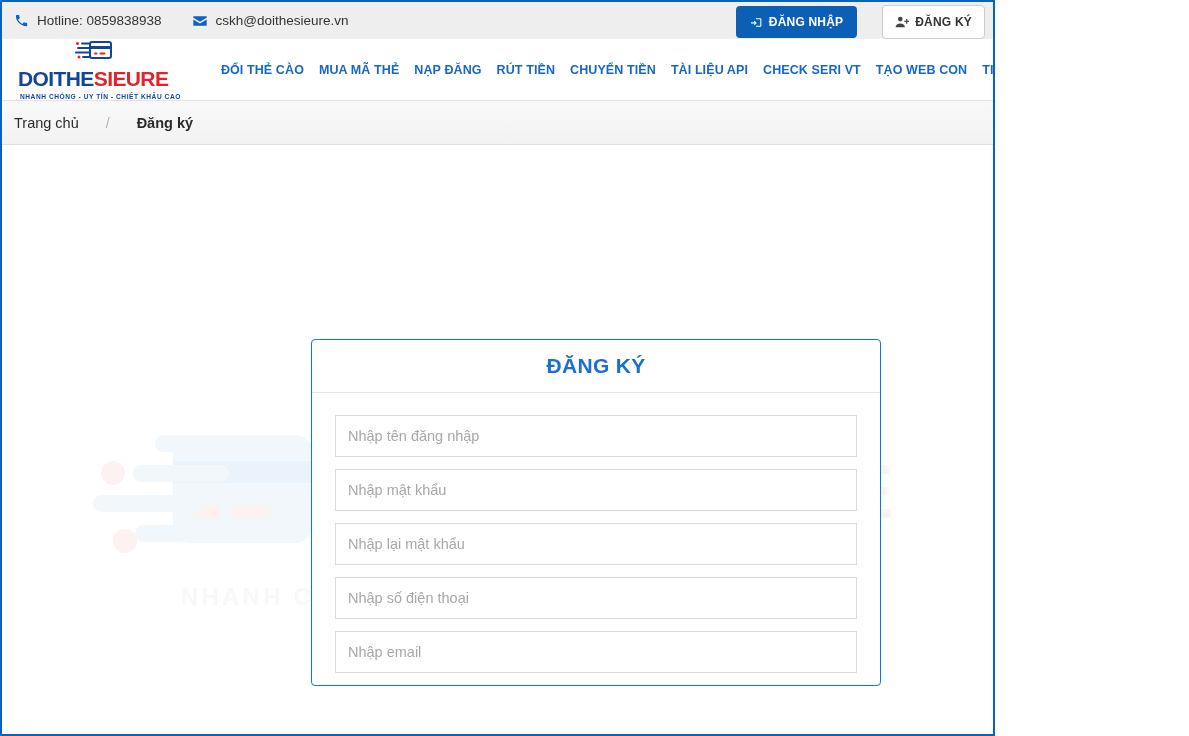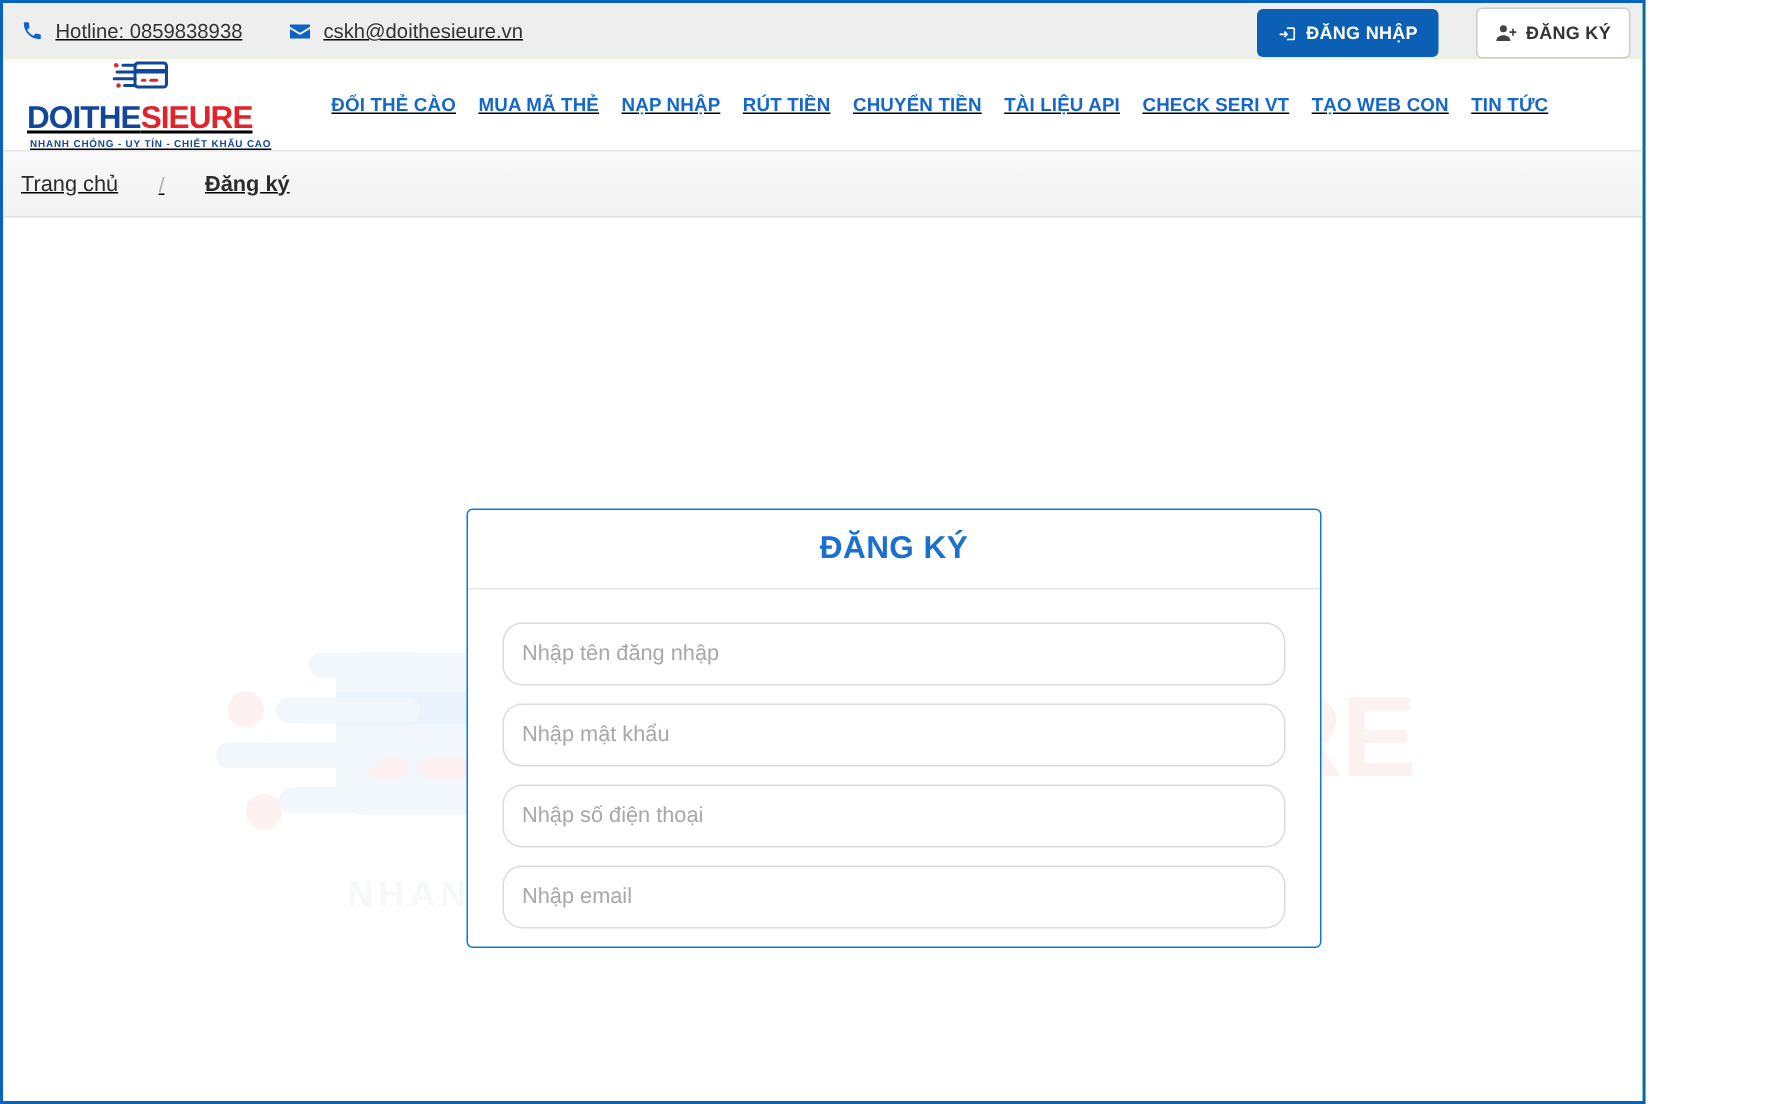--- a/index.html
+++ b/index.html
@@ -4,25 +4,24 @@
 <style>
   * { box-sizing: border-box; margin: 0; padding: 0; }
   html, body {
     width: 1189px; height: 736px;
     font-family: "Liberation Sans", sans-serif;
     background: #ffffff;
     overflow: hidden;
   }
   .viewport {
     position: relative;
-    width: 1097px; height: 736px;
+    width: 995px; height: 736px;
     border: 2px solid #0664c0;
-    background: #bef264;
+    background: #3b82f6;
     overflow: hidden;
-    text-decoration: underline;
   }
 
   
   .topbar {
     height: 37px;
     background: #eeeeee;
     display: flex;
     align-items: center;
     padding-left: 12px;
     position: relative;
@@ -177,21 +176,21 @@
     font-size: 21px;
     font-weight: bold;
     letter-spacing: .3px;
   }
   .card-body { padding: 22px 23px 0 23px; }
   .fld {
     display: block;
     width: 100%;
     height: 42px;
     border: 1px solid #dbdbdb;
-    border-radius: 13px;
+    border-radius: 0;
     padding: 0 12px;
     font-size: 14.5px;
     font-family: "Liberation Sans", sans-serif;
     color: #333;
     background: transparent;
     margin-bottom: 12px;
     outline: none;
   }
   .fld::placeholder { color: #a8a8a8; }
   svg { display: block; }
@@ -260,21 +259,21 @@
           </svg>
         </span>
         <span class="logo-text"><span class="a">DOITHE</span><span class="b">SIEURE</span></span>
       </div>
       <div class="logo-sub">NHANH CHÓNG - UY TÍN - CHIẾT KHẤU CAO</div>
     </div>
 
     <div class="nav-links">
       <a href="#">ĐỔI THẺ CÀO</a>
       <a href="#">MUA MÃ THẺ</a>
-      <a href="#">NẠP NHẬP</a>
+      <a href="#">NẠP ĐĂNG</a>
       <a href="#">RÚT TIỀN</a>
       <a href="#">CHUYỂN TIỀN</a>
       <a href="#">TÀI LIỆU API</a>
       <a href="#">CHECK SERI VT</a>
       <a href="#">TẠO WEB CON</a>
       <a href="#">TIN TỨC</a>
     </div>
   </div>
 
   <div class="breadcrumb">
@@ -305,20 +304,21 @@
       <div class="wm-sub">NHANH CHÓNG  ·  UY TÍN  ·  CHIẾT KHẤU CAO</div>
     </div>
 
     <div class="card">
       <div class="card-header">
         <div class="card-title">ĐĂNG KÝ</div>
       </div>
       <div class="card-body">
         <input class="fld" type="text" placeholder="Nhập tên đăng nhập" style="">
         <input class="fld" type="password" placeholder="Nhập mật khẩu" style="">
+        <input class="fld" type="password" placeholder="Nhập lại mật khẩu" style="">
         <input class="fld" type="text" placeholder="Nhập số điện thoại" style="">
         <input class="fld" type="email" placeholder="Nhập email" style="">
 
       </div>
     </div>
 
   </div>
 </div>
 
 </body></html>

